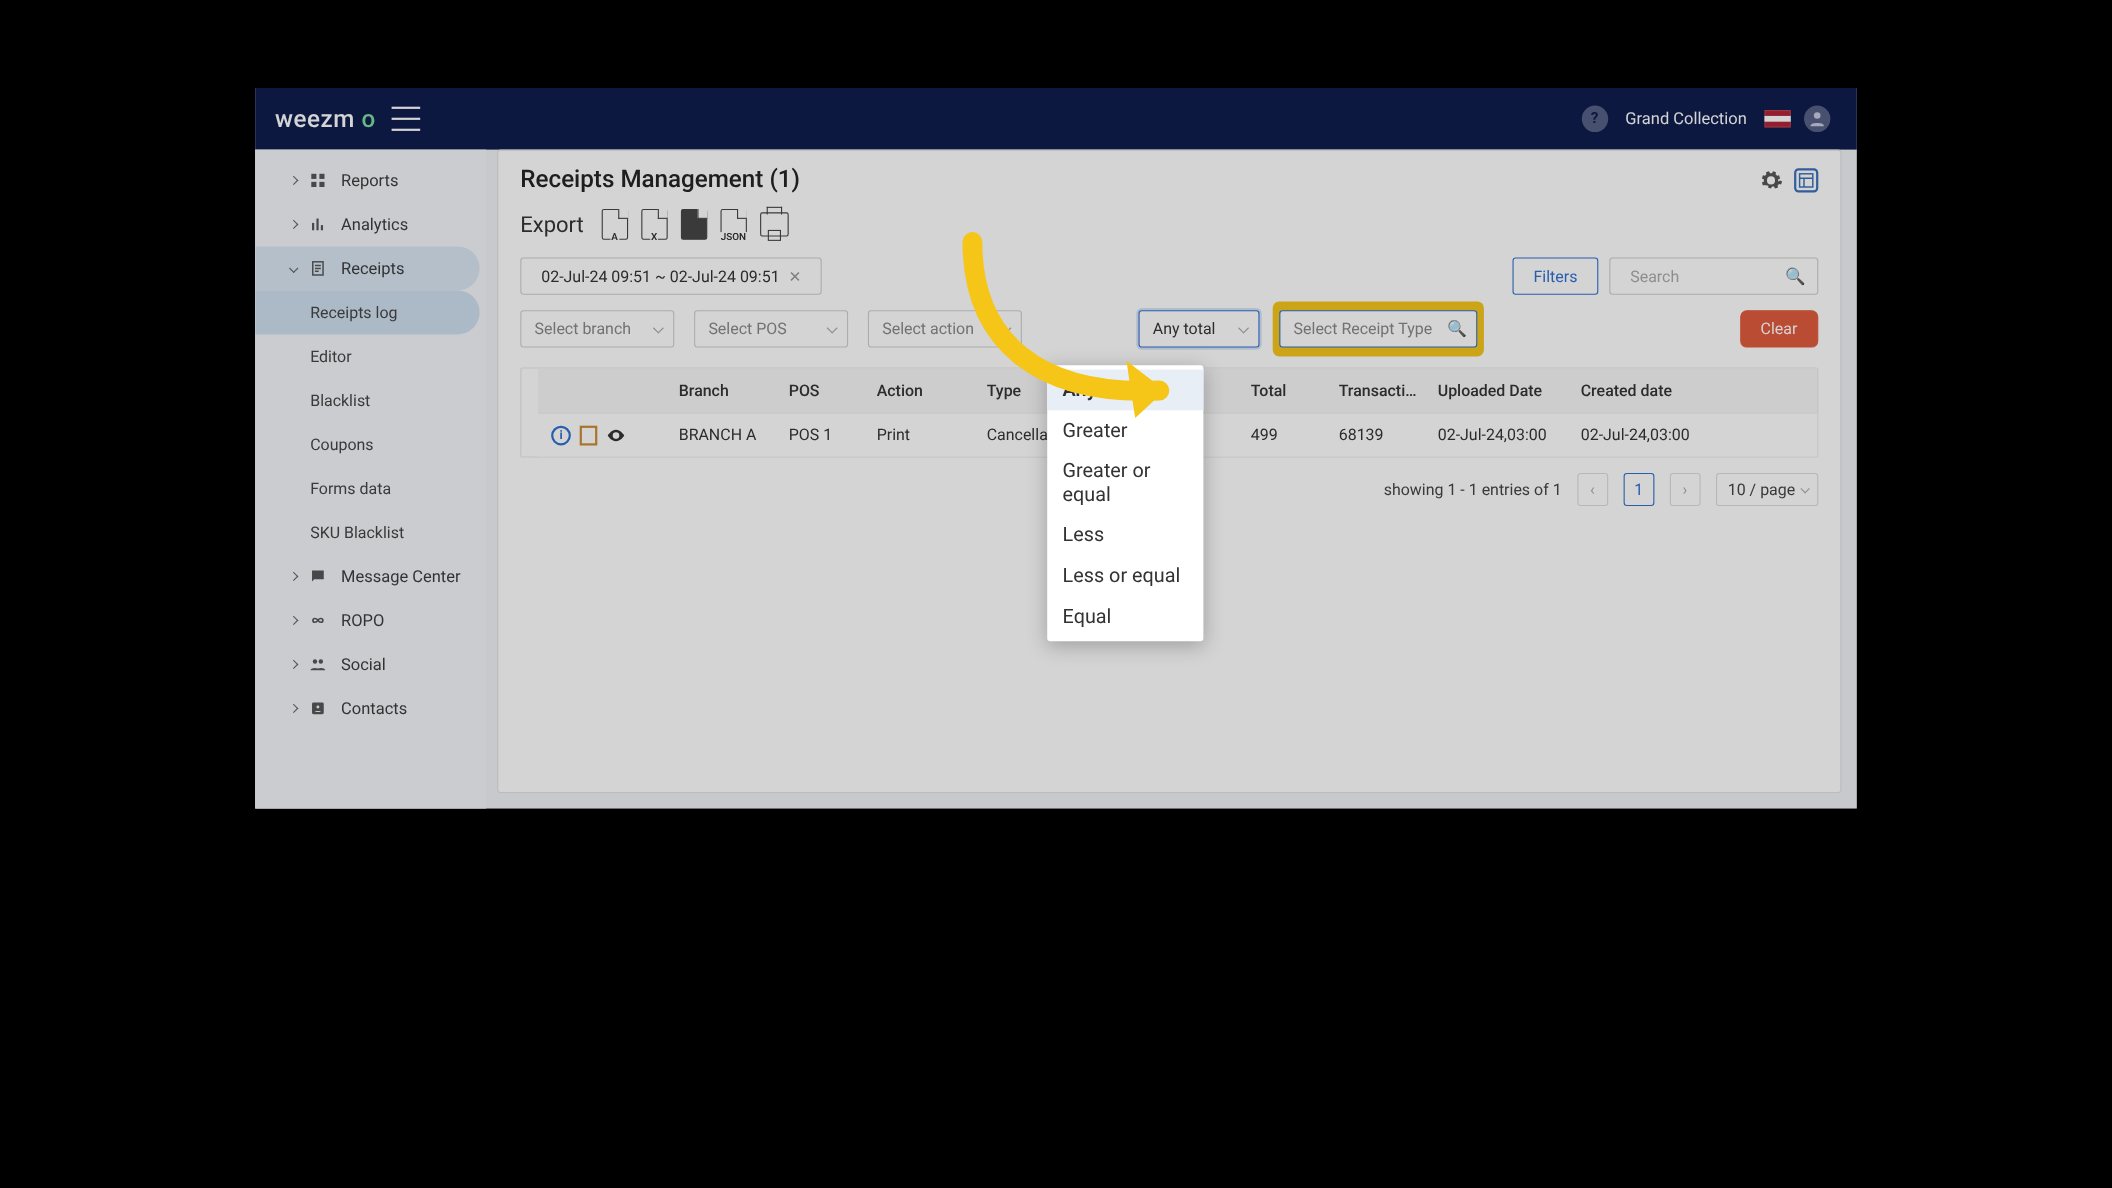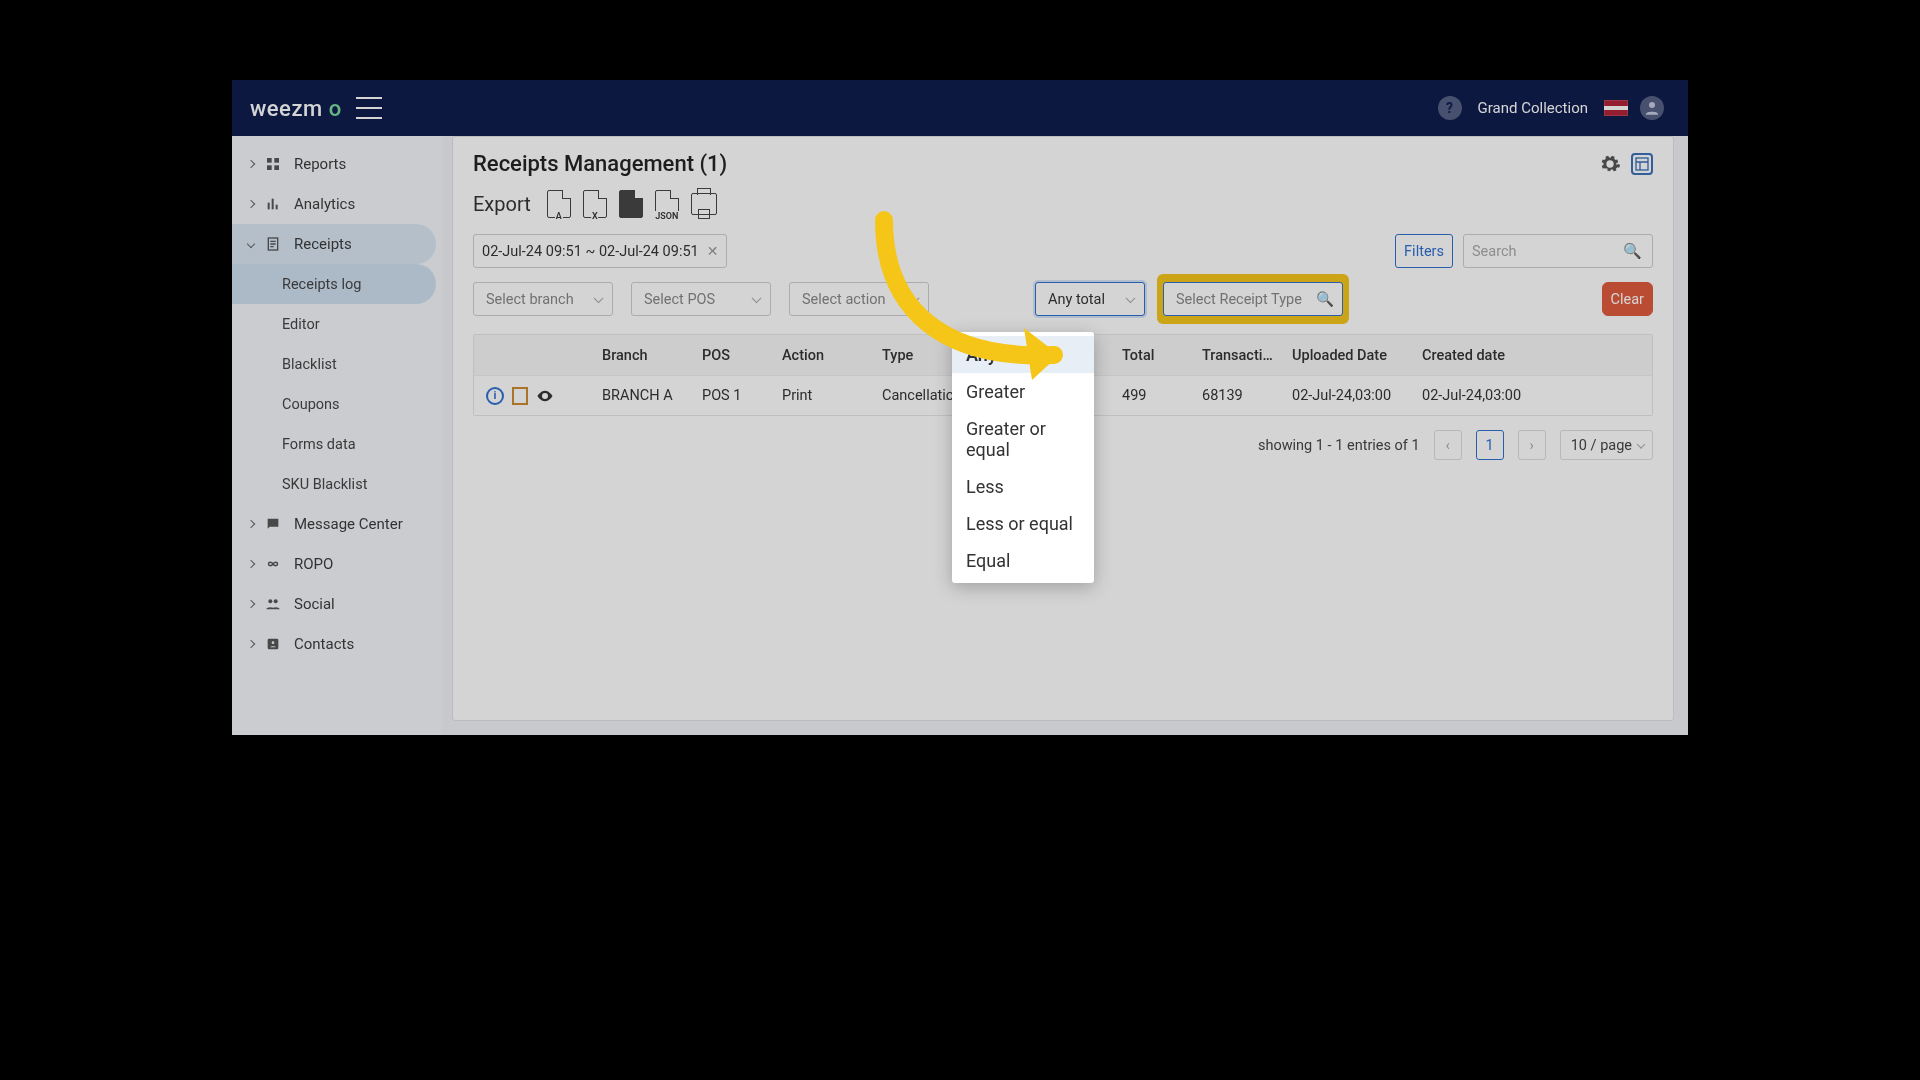--- a/index.html
+++ b/index.html
@@ -17,21 +17,21 @@
   .brand .oo { color:#7bdc9e; }
   .menu-btn { width:26px; height:22px; margin-left:14px; display:flex; flex-direction:column; justify-content:space-between; }
   .menu-btn span { display:block; height:2px; background:#fff; }
   .topnav .spacer { flex:1; }
   .help-ico, .user-ico { width:24px; height:24px; border-radius:50%; background:#555f84; display:flex; align-items:center; justify-content:center; font-weight:700; font-size:14px; color:#0b1a4a; margin:0 6px; }
   .orgname { margin:0 10px; font-size:15px; }
   .flag { width:24px; height:16px; background:linear-gradient(#b22234 0 33%,#fff 33% 66%,#b22234 66%); position:relative; margin:0 6px; border:1px solid #fff2; }
 
   
   .sidebar { position:absolute; top:56px; left:0; bottom:0; width:210px; background:#f4f6f8; padding-top:8px; z-index:10; }
-  .nav-item { display:flex; align-items:center; height:40px; padding-left:16px; font-size:15px; color:#3b3b3b; cursor:pointer; }
+  .nav-item { display:flex; align-items:center; height:40px; padding-left:32px; font-size:15px; color:#3b3b3b; cursor:pointer; }
   .nav-item .caret { width:6px; height:6px; border-right:1.5px solid #666; border-bottom:1.5px solid #666; transform:rotate(-45deg); margin-right:10px; }
   .nav-item .caret.down { transform:rotate(45deg); }
   .nav-item .nicon { width:18px; height:18px; margin-right:12px; display:flex; align-items:center; justify-content:center; }
   .nav-item.active { background:#d9e6f2; border-radius:0 20px 20px 0; margin-right:6px; }
   .nav-sub .nav-item { padding-left:50px; font-size:14.5px; color:#444; }
   .nav-sub .nav-item.selected { background:#cfe0ee; border-radius:0 20px 20px 0; margin-right:6px; }
 
   
   .main { position:absolute; top:56px; left:220px; right:14px; bottom:14px; background:#fff; border:1px solid #e2e2e2; border-radius:3px; padding:14px 20px 10px; z-index:10; }
   .page-head { display:flex; align-items:center; }
@@ -46,40 +46,40 @@
   .doc-ico { width:24px; height:28px; position:relative; cursor:pointer; }
   .doc-ico .sheet { width:100%; height:100%; border:1.5px solid #444; border-radius:2px; position:relative; }
   .doc-ico .sheet::after{content:"";position:absolute;top:-1.5px;right:-1.5px;width:8px;height:8px;background:#fff;border-left:1.5px solid #444;border-bottom:1.5px solid #444;}
   .doc-ico .tag { position:absolute; bottom:-3px; left:50%; transform:translateX(-50%); font-size:9px; background:#fff; padding:0 1px; font-weight:600; color:#333; }
   .doc-ico.filled .sheet{background:#444;border-color:#444}
   .print-ico{width:26px;height:22px;border:1.5px solid #444;border-radius:2px;position:relative;cursor:pointer}
   .print-ico::before{content:"";position:absolute;top:-6px;left:5px;right:5px;height:6px;border:1.5px solid #444;border-bottom:none}
   .print-ico::after{content:"";position:absolute;bottom:-5px;left:6px;right:6px;height:8px;border:1.5px solid #444}
 
   .filters-row { display:flex; align-items:center; gap:10px; margin-top:16px; }
-  .chip { height:34px; border:1px solid #cfcfcf; border-radius:3px; padding:0 8px; display:flex; align-items:center; gap:8px; font-size:14.5px; color:#333; background:#fff; cursor:pointer; }
+  .chip { height:34px; border:1px solid #cfcfcf; border-radius:3px; padding:0 18px; display:flex; align-items:center; gap:8px; font-size:14.5px; color:#333; background:#fff; cursor:pointer; }
   .chip .x { color:#999; font-size:14px; }
   .btn-outline { border-color:#2f6fcf; color:#2f6fcf; }
   .btn-danger { background:#e05a3a; border-color:#e05a3a; color:#fff; border-radius:6px; }
   .search-box { width:190px; position:relative; }
   .search-box .mag { position:absolute; right:10px; top:50%; transform:translateY(-50%); color:#aaa; font-size:15px;}
 
   .filters-row2 { display:flex; align-items:center; gap:18px; margin-top:14px; }
   .select { height:34px; min-width:140px; border:1px solid #cfcfcf; border-radius:3px; padding:0 28px 0 12px; display:flex; align-items:center; font-size:14.5px; color:#888; background:#fff; position:relative; cursor:pointer;}
   .select.valued{color:#333}
   .select .caret2 { position:absolute; right:10px; top:50%; width:7px; height:7px; border-right:1.5px solid #aaa; border-bottom:1.5px solid #aaa; transform:translateY(-60%) rotate(45deg); }
   .select.active{border-color:#2f6fcf; box-shadow:0 0 0 2px rgba(47,111,207,.2)}
   .select.tiny{min-width:70px}
 
   .select.type-highlight{border-color:#2f6fcf}
   .type-highlight-wrap{position:relative; z-index:60;}
   .type-highlight-wrap .halo{position:absolute; inset:-8px -6px; background:#f5c518; border-radius:6px; z-index:-1;}
   .type-highlight-wrap .select{background:#fff}
 
-  .table { margin-top:18px; border:1px solid #e7e7e7; border-radius:2px; }
+  .table { margin-top:18px; border:1px solid #e7e7e7; border-radius:2px;padding-left:15px; }
   .thead, .trow { display:grid; grid-template-columns:120px 100px 80px 100px 140px 100px 80px 90px 130px 160px 160px; align-items:center; min-height:40px; font-size:14.5px; }
   .thead { background:#f7f7f7; color:#333; font-weight:500; }
   .thead > div, .trow > div { padding:10px 8px; white-space:nowrap; overflow:hidden; text-overflow:ellipsis; }
   .trow { background:#fff; color:#333; border-top:1px solid #eee; }
   .row-icons { display:flex; gap:8px; align-items:center; padding-left:12px!important;}
   .ri { width:18px; height:18px; display:flex; align-items:center; justify-content:center; }
   .ri.info{ border:2px solid #2f6fcf; border-radius:50%; color:#2f6fcf; font-weight:700; font-size:11px;}
   .ri.doc{ width:16px;height:18px;border:2px solid #cc8a2f; color:#cc8a2f; position:relative;}
   .ri.eye svg{width:22px;height:22px;fill:#333}
 

